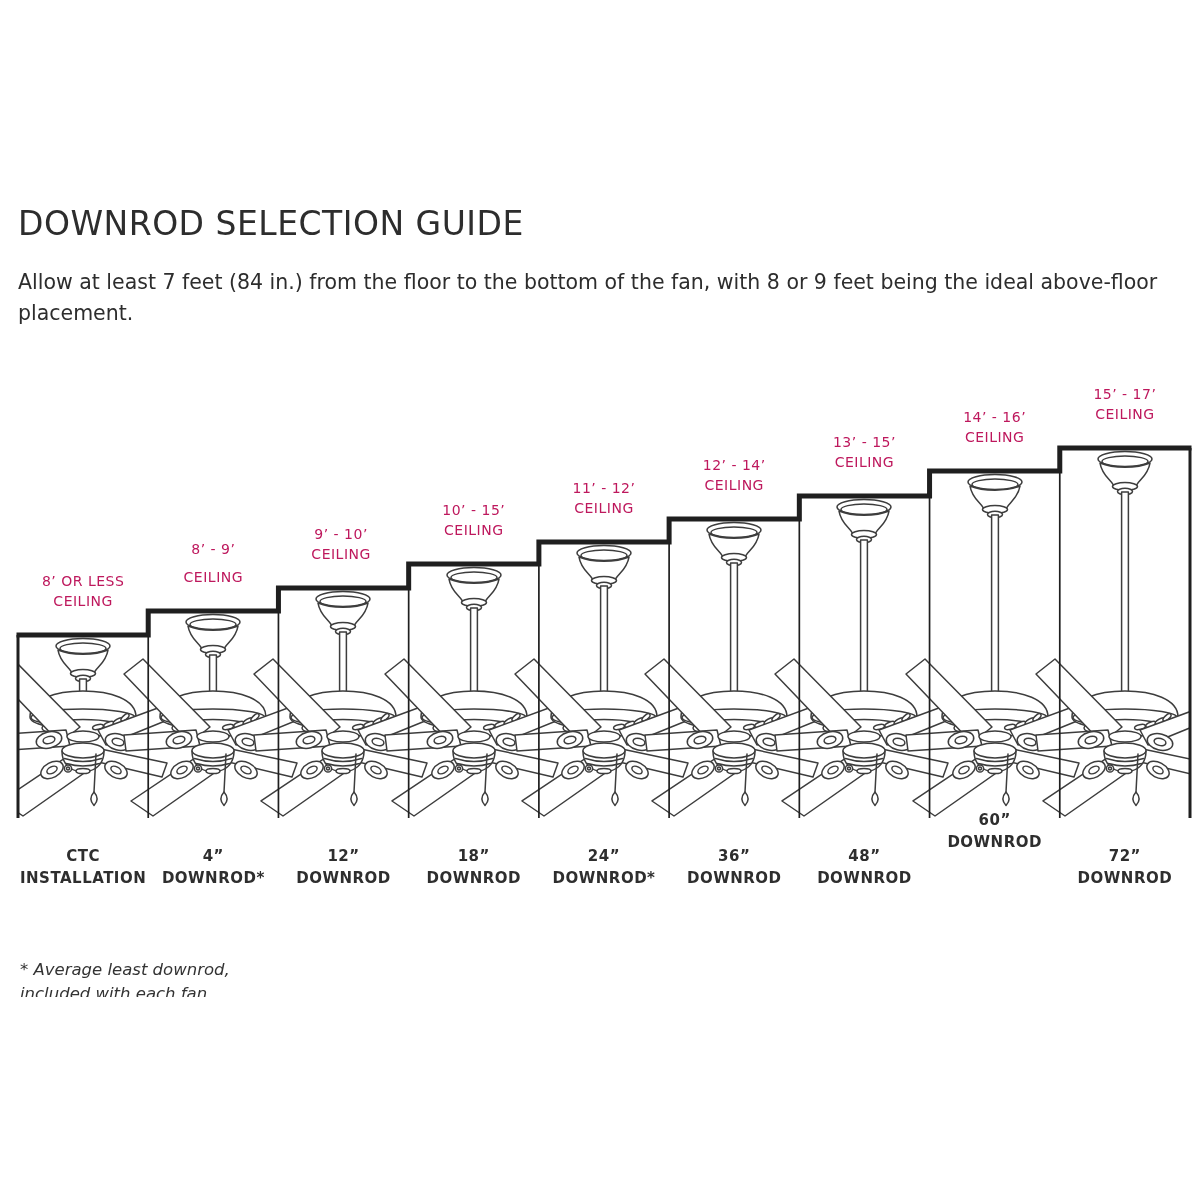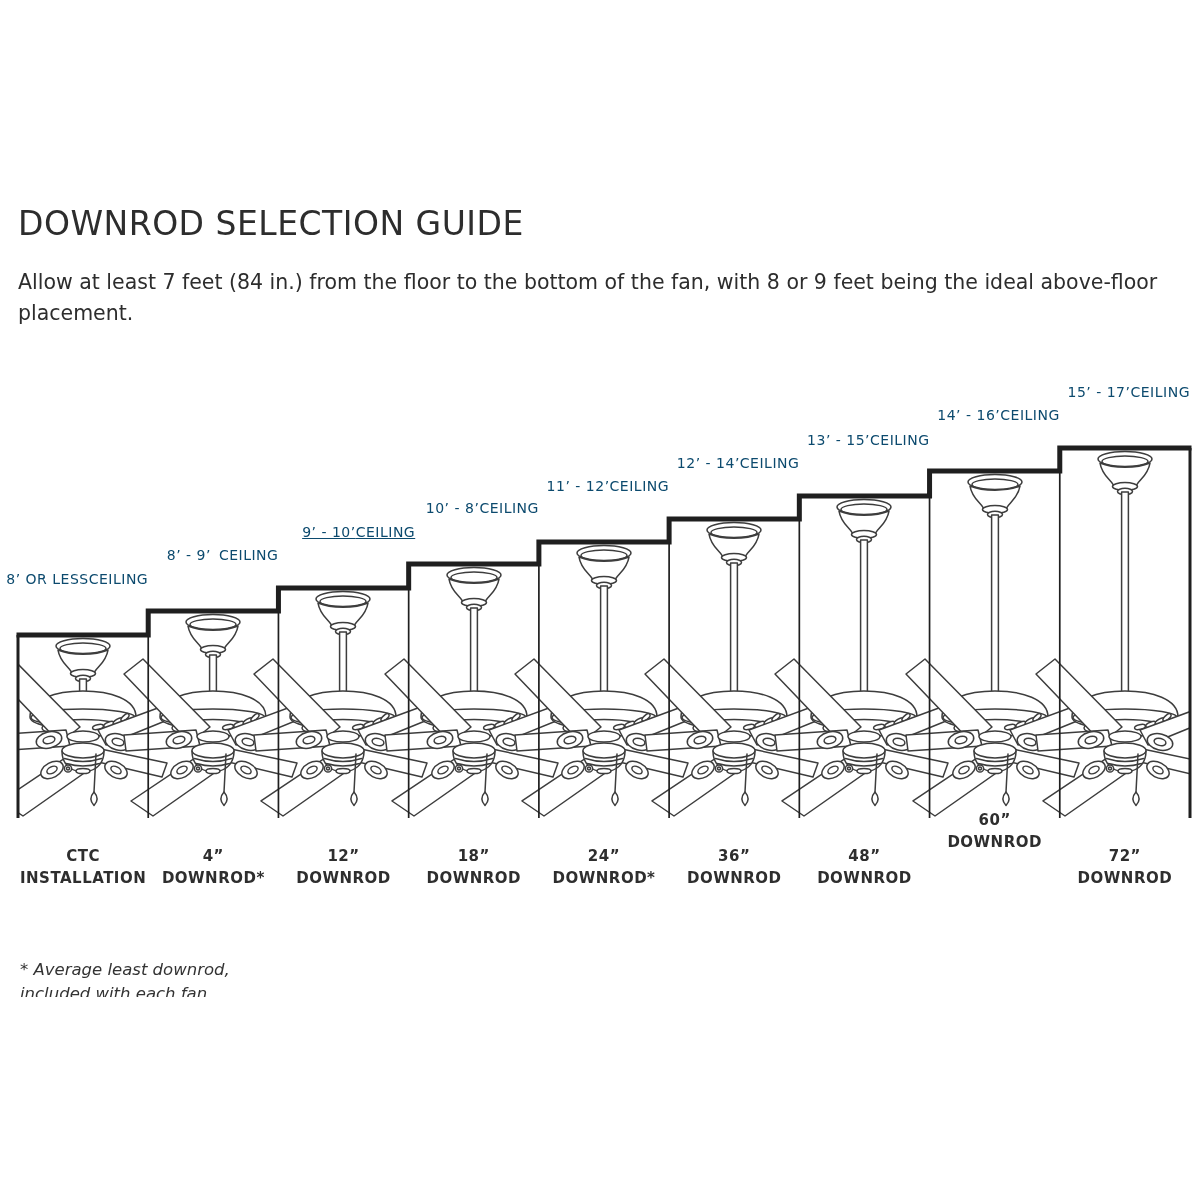--- a/index.html
+++ b/index.html
@@ -5,22 +5,22 @@
   html,body{margin:0;padding:0;background:#ffffff;}
   .page{position:relative;width:1200px;height:997px;background:#fff;overflow:hidden;
         font-family:"DejaVu Sans","Liberation Sans",sans-serif;color:#2d2d2d;}
   .title{position:absolute;left:18px;top:204px;margin:0;font-size:33px;font-weight:400;
          letter-spacing:0.5px;color:#2d2d2d;white-space:nowrap;}
   .intro{position:absolute;left:18px;top:267px;margin:0;max-width:1140px;
          font-size:20.5px;line-height:31px;font-weight:400;color:#2d2d2d;}
   .fans-clip{position:absolute;left:18px;top:430px;width:1172px;height:388px;overflow:hidden;}
   .fan-svg{position:absolute;overflow:visible;display:block;}
   .lines-svg{position:absolute;left:0;top:0;width:1200px;height:1200px;pointer-events:none;}
-  .col-label{position:absolute;display:flex;flex-direction:row;justify-content:flex-end;
-             text-align:center;font-size:14px;line-height:20px;letter-spacing:0.5px;color:#0c4a6e;}
+  .col-label{position:absolute;display:flex;flex-direction:column;justify-content:flex-end;
+             text-align:center;font-size:14px;line-height:20px;letter-spacing:0.5px;color:#be185d;}
   .col-label span{display:block;white-space:nowrap;}
   .rod-label{position:absolute;text-align:center;font-size:15px;line-height:22px;
              letter-spacing:0.5px;color:#2e2e2e;font-weight:bold;}
   .rod-label span{display:block;white-space:nowrap;}
   .footnote{position:absolute;left:20px;top:958px;font-style:italic;font-size:16.5px;
             line-height:24px;color:#333;}
   .art{stroke:#3d3d3d;stroke-width:1.5;fill:#ffffff;stroke-linejoin:round;stroke-linecap:round;}
 </style>
 </head>
 <body>
@@ -587,30 +587,30 @@
         <span>INSTALLATION</span>
       </div>
       <div class="col-label" style="left: 148.222px; width: 130.222px; top: 545px; height: 42px; gap: 8px;">
         <span>8’ - 9’</span>
         <span>CEILING</span>
       </div>
       <div class="rod-label" style="left: 148.222px; width: 130.222px; top: 845px;">
         <span>4”</span>
         <span>DOWNROD*</span>
       </div>
-      <div class="col-label" style="left: 285px; width: 130.222px; top: 522px; height: 42px; text-decoration: underline;">
+      <div class="col-label" style="left: 276px; width: 130.222px; top: 522px; height: 42px;">
         <span>9’ - 10’</span>
         <span>CEILING</span>
       </div>
       <div class="rod-label" style="left: 278.444px; width: 130.222px; top: 845px;">
         <span>12”</span>
         <span>DOWNROD</span>
       </div>
       <div class="col-label" style="left: 408.667px; width: 130.222px; top: 498px; height: 42px;">
-        <span>10’ - 8’</span>
+        <span>10’ - 15’</span>
         <span>CEILING</span>
       </div>
       <div class="rod-label" style="left: 408.667px; width: 130.222px; top: 845px;">
         <span>18”</span>
         <span>DOWNROD</span>
       </div>
       <div class="col-label" style="left: 538.889px; width: 130.222px; top: 476px; height: 42px;">
         <span>11’ - 12’</span>
         <span>CEILING</span>
       </div>

